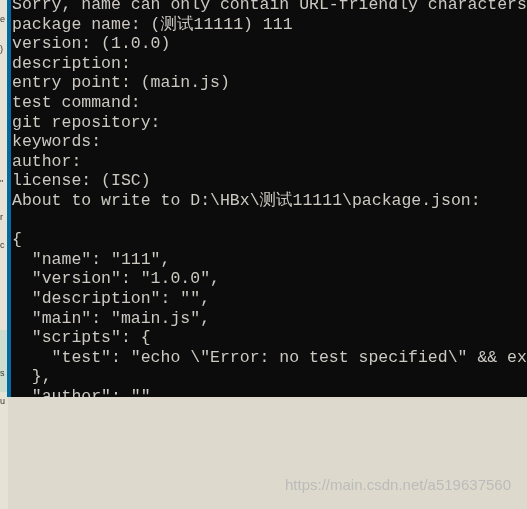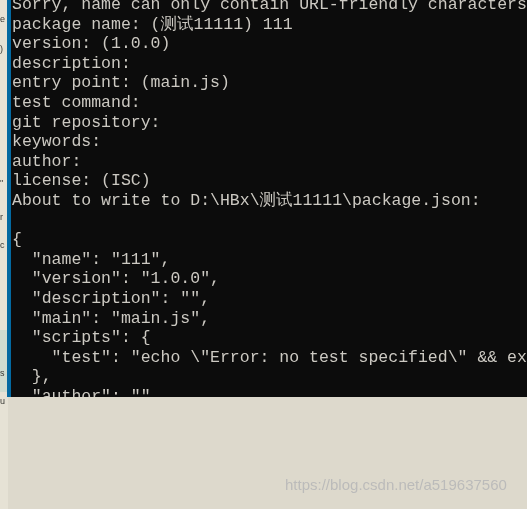--- a/index.html
+++ b/index.html
@@ -132,15 +132,15 @@
   },
   "author": "",
   "license": "ISC"
 }
 
 
 Is this OK? (yes)</pre>
     <div id="cursor"></div>
   </div>
 
-  <div id="watermark">https://blog.csdn.net/a519637560</div>
+  <div id="watermark">https://main.csdn.net/a519637560</div>
 
 </div>
 
 </body></html>

